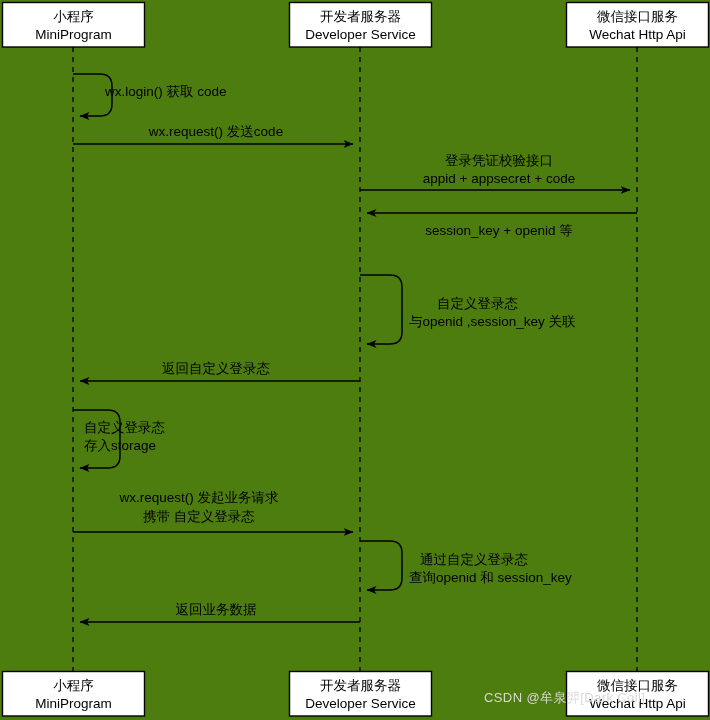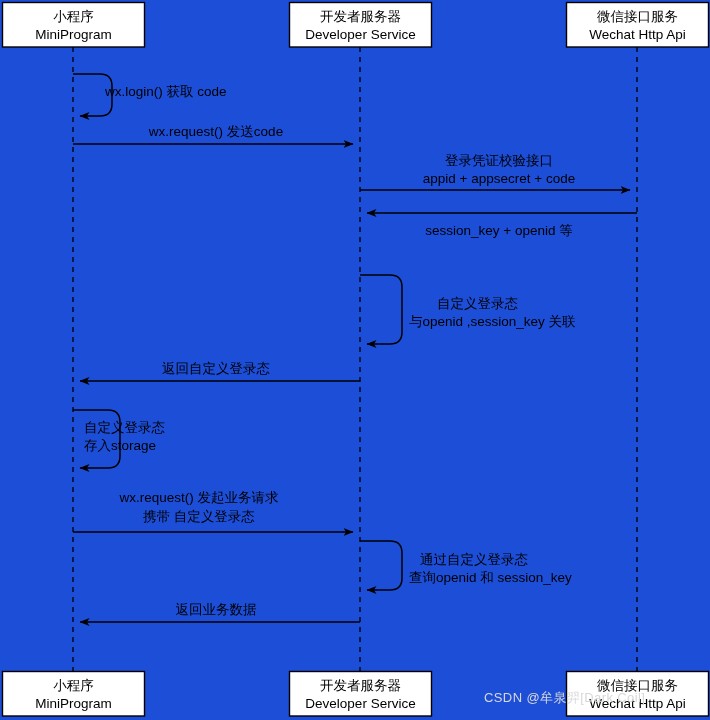--- a/index.html
+++ b/index.html
@@ -10,21 +10,21 @@
   body {
     width: 710px;
     height: 720px;
     overflow: hidden;
     font-family: "Liberation Sans", "DejaVu Sans", sans-serif;
   }
   #diagram-root {
     position: relative;
     width: 710px;
     height: 720px;
-    background: #1d4ed8;
+    background: #4d7c0f;
   }
   svg#seq-svg {
     position: absolute;
     left: 0;
     top: 0;
     width: 710px;
     height: 720px;
     display: block;
   }
   .participant-box {

